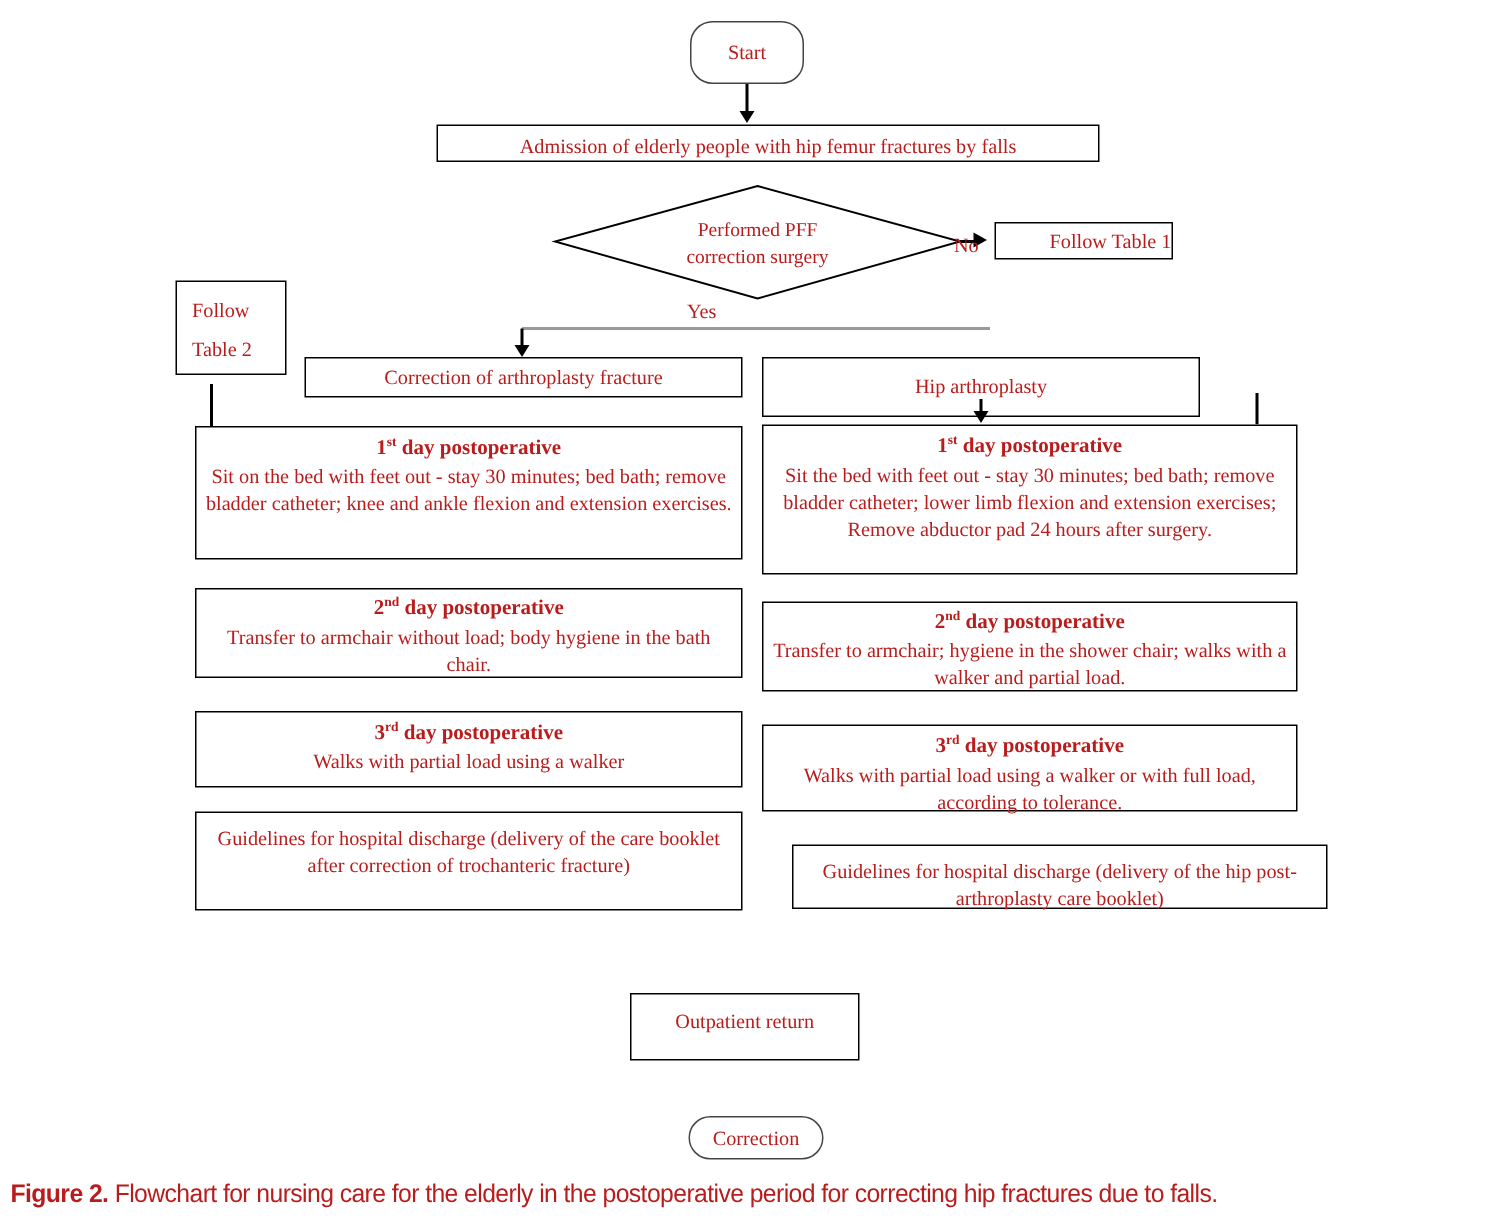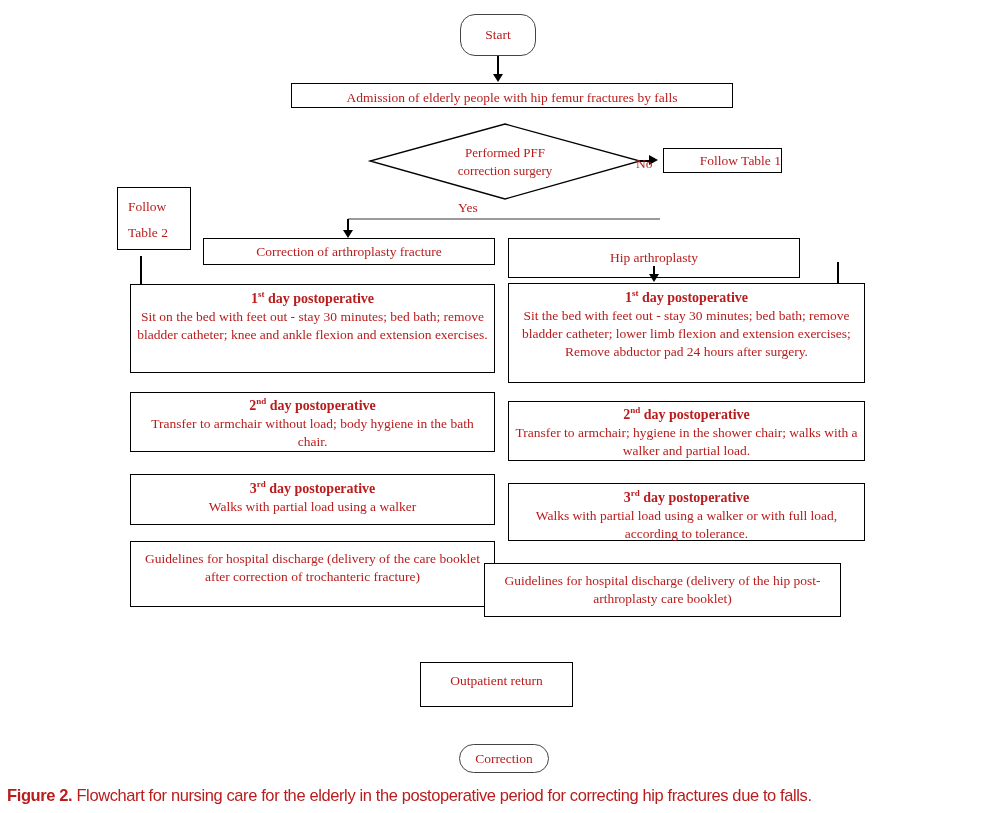--- a/index.html
+++ b/index.html
@@ -133,21 +133,21 @@
   <div class="box" style="left:508px;top:401px;width:357px;height:60px;padding:3px 6px;">
     <div class="step-title"><span>2</span><sup>nd</sup><span> day postoperative</span></div>
     <div class="step-body">Transfer to armchair; hygiene in the shower chair; walks with a walker and partial load.</div>
   </div>
 
   <div class="box" style="left:508px;top:483px;width:357px;height:58px;padding:4px 6px;">
     <div class="step-title"><span>3</span><sup>rd</sup><span> day postoperative</span></div>
     <div class="step-body">Walks with partial load using a walker or with full load, according to tolerance.</div>
   </div>
 
-  <div class="box" style="left:484px;top:563px;width:357px;height:54px;padding:8px 8px 0 8px;">
+  <div class="box" style="left:528px;top:563px;width:357px;height:43px;padding:8px 8px 0 8px;">
     <span>Guidelines for hospital discharge (delivery of the hip post-arthroplasty care booklet)</span>
   </div>
 
   <div class="box" style="left:420px;top:662px;width:153px;height:45px;padding-top:9px;">
     <span>Outpatient return</span>
   </div>
 
   <div class="box rounded" style="left:459px;top:744px;width:90px;height:29px;display:flex;align-items:center;justify-content:center;">
     <span>Correction</span>
   </div>

